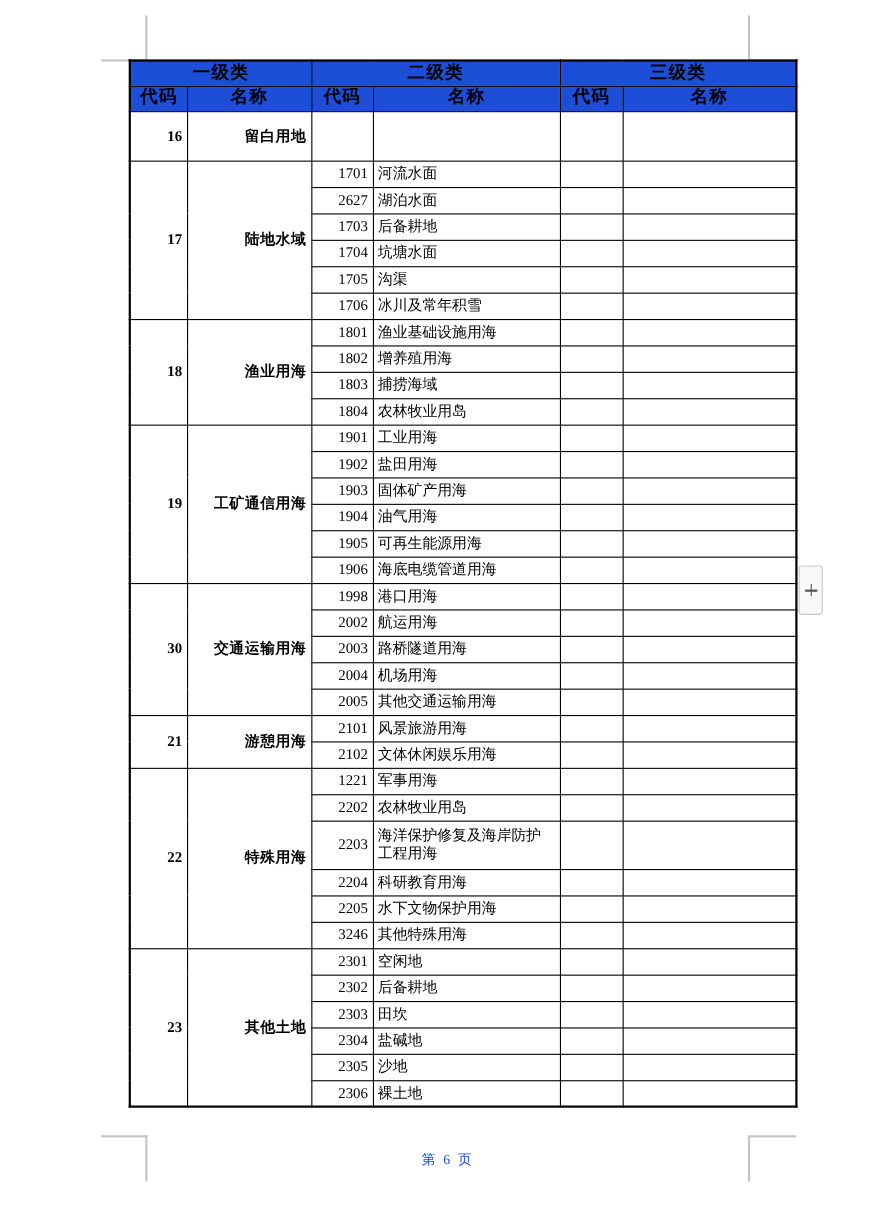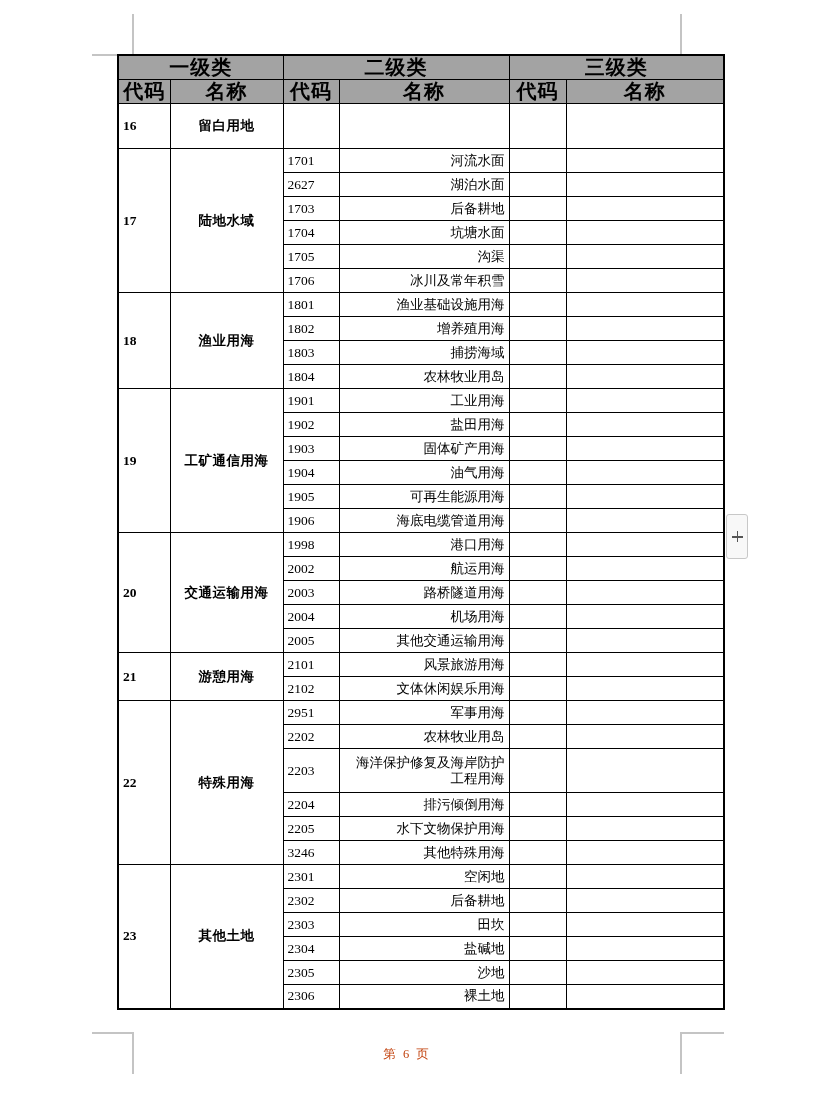--- a/index.html
+++ b/index.html
@@ -57,57 +57,57 @@
   #classification-table th {
     border: 1px solid #000000;
     padding: 0 4px;
     font-size: 13.5px;
     line-height: 1.15;
     color: #000000;
     vertical-align: middle;
     box-sizing: border-box;
   }
   #classification-table thead th {
-    background: #a3a3a3;
+    background: #1d4ed8;
     font-weight: bold;
     text-align: center;
     letter-spacing: 1px;
-    font-size: 20px;
+    font-size: 16px;
     height: 23px;
   }
   
   #classification-table {
     border: 2px solid #000000;
   }
   .col-l1-code  { width: 52px; }
   .col-l1-name  { width: 113px; }
   .col-l2-code  { width: 56px; }
   .col-l2-name  { width: 170px; }
   .col-l3-code  { width: 57px; }
   .col-l3-name  { width: 158px; }
 
   td.cell-l1-code {
-    text-align: left;
+    text-align: right;
     font-weight: bold;
     font-size: 13px;
   }
   td.cell-l1-name {
-    text-align: center;
+    text-align: right;
     font-weight: bold;
     font-size: 14px;
     padding-left: 16px;
     letter-spacing: 0.5px;
   }
   td.cell-l2-code {
-    text-align: left;
+    text-align: right;
     font-size: 13.5px;
     margin-left: 44px;
   }
   td.cell-l2-name {
-    text-align: right;
+    text-align: left;
     font-size: 13.5px;
     padding-left: 7px;
   }
   td.cell-empty { }
 
   tr.row-std td { height: 24px; }
   tr.row-tall td { height: 45px; }
   tr.row-wrap td { height: 44px; }
   td.cell-wrap {
     line-height: 1.45;
@@ -149,21 +149,21 @@
   }
 
   
   #page-footer {
     position: absolute;
     left: 0;
     top: 1046px;
     width: 814px;
     text-align: center;
     font-size: 12.5px;
-    color: #c2410c;
+    color: #1d4ed8;
     letter-spacing: 2px;
     font-family: "Liberation Serif", "DejaVu Serif", serif;
   }
 </style>
 </head>
 <body>
 
 <div class="crop" id="crop-tl">
   <span class="h"></span>
   <span class="v"></span>
@@ -310,21 +310,21 @@
         <td class="cell-empty"></td>
         <td class="cell-empty"></td>
       </tr>
       <tr class="row-std">
         <td class="cell-l2-code">1906</td>
         <td class="cell-l2-name">海底电缆管道用海</td>
         <td class="cell-empty"></td>
         <td class="cell-empty"></td>
       </tr>
       <tr class="row-std">
-        <td class="cell-l1-code" rowspan="5">20</td>
+        <td class="cell-l1-code" rowspan="5">30</td>
         <td class="cell-l1-name" rowspan="5">交通运输用海</td>
         <td class="cell-l2-code">1998</td>
         <td class="cell-l2-name">港口用海</td>
         <td class="cell-empty"></td>
         <td class="cell-empty"></td>
       </tr>
       <tr class="row-std">
         <td class="cell-l2-code">2002</td>
         <td class="cell-l2-name">航运用海</td>
         <td class="cell-empty"></td>
@@ -358,40 +358,40 @@
       </tr>
       <tr class="row-std">
         <td class="cell-l2-code">2102</td>
         <td class="cell-l2-name">文体休闲娱乐用海</td>
         <td class="cell-empty"></td>
         <td class="cell-empty"></td>
       </tr>
       <tr class="row-std">
         <td class="cell-l1-code" rowspan="6">22</td>
         <td class="cell-l1-name" rowspan="6">特殊用海</td>
-        <td class="cell-l2-code">2951</td>
+        <td class="cell-l2-code">1221</td>
         <td class="cell-l2-name">军事用海</td>
         <td class="cell-empty"></td>
         <td class="cell-empty"></td>
       </tr>
       <tr class="row-std">
         <td class="cell-l2-code">2202</td>
         <td class="cell-l2-name">农林牧业用岛</td>
         <td class="cell-empty"></td>
         <td class="cell-empty"></td>
       </tr>
       <tr class="row-wrap">
         <td class="cell-l2-code">2203</td>
         <td class="cell-l2-name cell-wrap">海洋保护修复及海岸防护工程用海</td>
         <td class="cell-empty"></td>
         <td class="cell-empty"></td>
       </tr>
       <tr class="row-std">
         <td class="cell-l2-code">2204</td>
-        <td class="cell-l2-name">排污倾倒用海</td>
+        <td class="cell-l2-name">科研教育用海</td>
         <td class="cell-empty"></td>
         <td class="cell-empty"></td>
       </tr>
       <tr class="row-std">
         <td class="cell-l2-code">2205</td>
         <td class="cell-l2-name">水下文物保护用海</td>
         <td class="cell-empty"></td>
         <td class="cell-empty"></td>
       </tr>
       <tr class="row-std">

